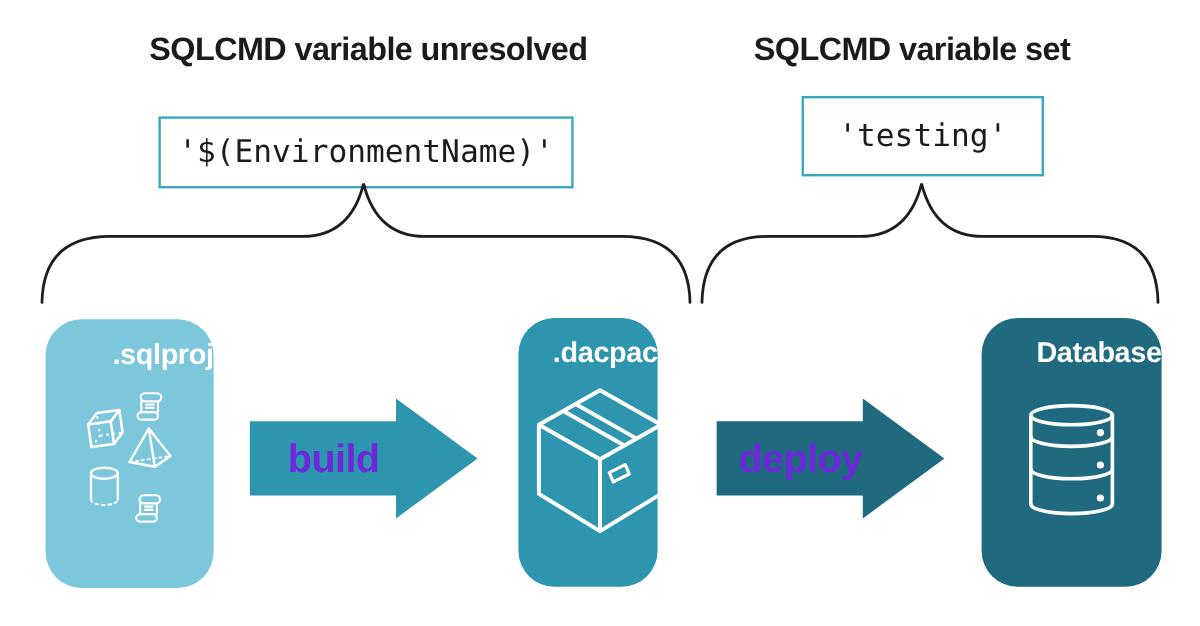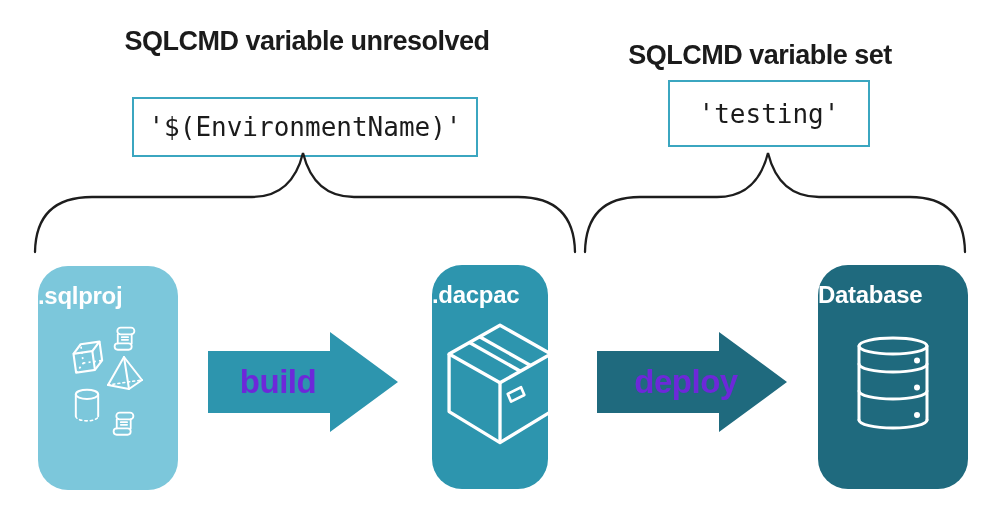--- a/index.html
+++ b/index.html
@@ -15,36 +15,36 @@
   .code-box{
     background:#ffffff;border:2px solid var(--code-border);
     display:flex;align-items:center;justify-content:center;
     font-family:"DejaVu Sans Mono","Liberation Mono",monospace;
     font-size:26px;color:var(--ink);white-space:nowrap;box-sizing:border-box;
   }
   .node{
     border-radius:30px;box-sizing:border-box;
   }
   .node-label{
-    color:#ffffff;font-weight:700;font-size:24px;text-align:left;
+    color:#ffffff;font-weight:700;font-size:24px;text-align:right;
     padding-top:16px;letter-spacing:-0.3px;
   }
   .arrow-label{
     display:flex;align-items:center;justify-content:center;
     color:#6d28d9;font-weight:700;font-size:33px;letter-spacing:-0.5px;
   }
   svg{display:block;}
 </style>
 </head>
 <body>
 
 <div id="canvas" style="--light-blue: #7CC7DB; --teal: #2D95AE; --dark-teal: #1F6A7E; --code-border: #3BA6C0; --ink: #1B1B1B; --brace: #1D1D1D;">
 
   <div class="abs annotation-title" style="left:57px;top:26px;width:500px;">SQLCMD variable unresolved</div>
-  <div class="abs annotation-title" style="left:560px;top:40px;width:400px;">SQLCMD variable set</div>
+  <div class="abs annotation-title" style="left:560px;top:26px;width:400px;">SQLCMD variable set</div>
 
   <div class="abs code-box" style="left:132px;top:97px;width:346px;height:60px;">
     <span>'$(EnvironmentName)'</span>
   </div>
   <div class="abs code-box" style="left:668px;top:80px;width:202px;height:67px;">
     <span>'testing'</span>
   </div>
 
   <svg class="abs" style="left:0;top:0;" width="1000" height="522" viewBox="0 0 1000 522">
     <g fill="none" stroke="var(--brace)" stroke-width="2.3" stroke-linecap="round">
@@ -122,21 +122,21 @@
         <line x1="31.6" y1="12.4" x2="77.6" y2="38.4"></line>
         <line x1="22.4" y1="17.6" x2="68.4" y2="43.6"></line>
         <polygon points="57,64 69,58 72,65 60,71" stroke-width="2.4"></polygon>
       </g>
     </svg>
   </div>
 
   <svg class="abs" style="left:597px;top:332px;" width="190" height="100" viewBox="0 0 190 100">
     <polygon points="0,19 122,19 122,0 190,50 122,100 122,81 0,81" fill="var(--dark-teal)"></polygon>
   </svg>
-  <div class="abs arrow-label" style="left:616px;top:332px;width:140px;height:100px;">deploy</div>
+  <div class="abs arrow-label" style="left:597px;top:332px;width:140px;height:100px;">deploy</div>
 
   <div class="abs node" style="left:818px;top:265px;width:150px;height:224px;background:var(--dark-teal);">
     <div class="node-label">Database</div>
 
     <svg class="abs" style="left:37px;top:71px;" width="76" height="94" viewBox="0 0 76 94">
       <g fill="none" stroke="#ffffff" stroke-width="3" stroke-linecap="round">
         <ellipse cx="38" cy="10" rx="34" ry="8"></ellipse>
         <path d="M4 10 V 84 M72 10 V 84"></path>
         <path d="M4 84 A 34 8 0 0 0 72 84"></path>
         <path d="M4 28 A 34 8 0 0 0 72 28"></path>

